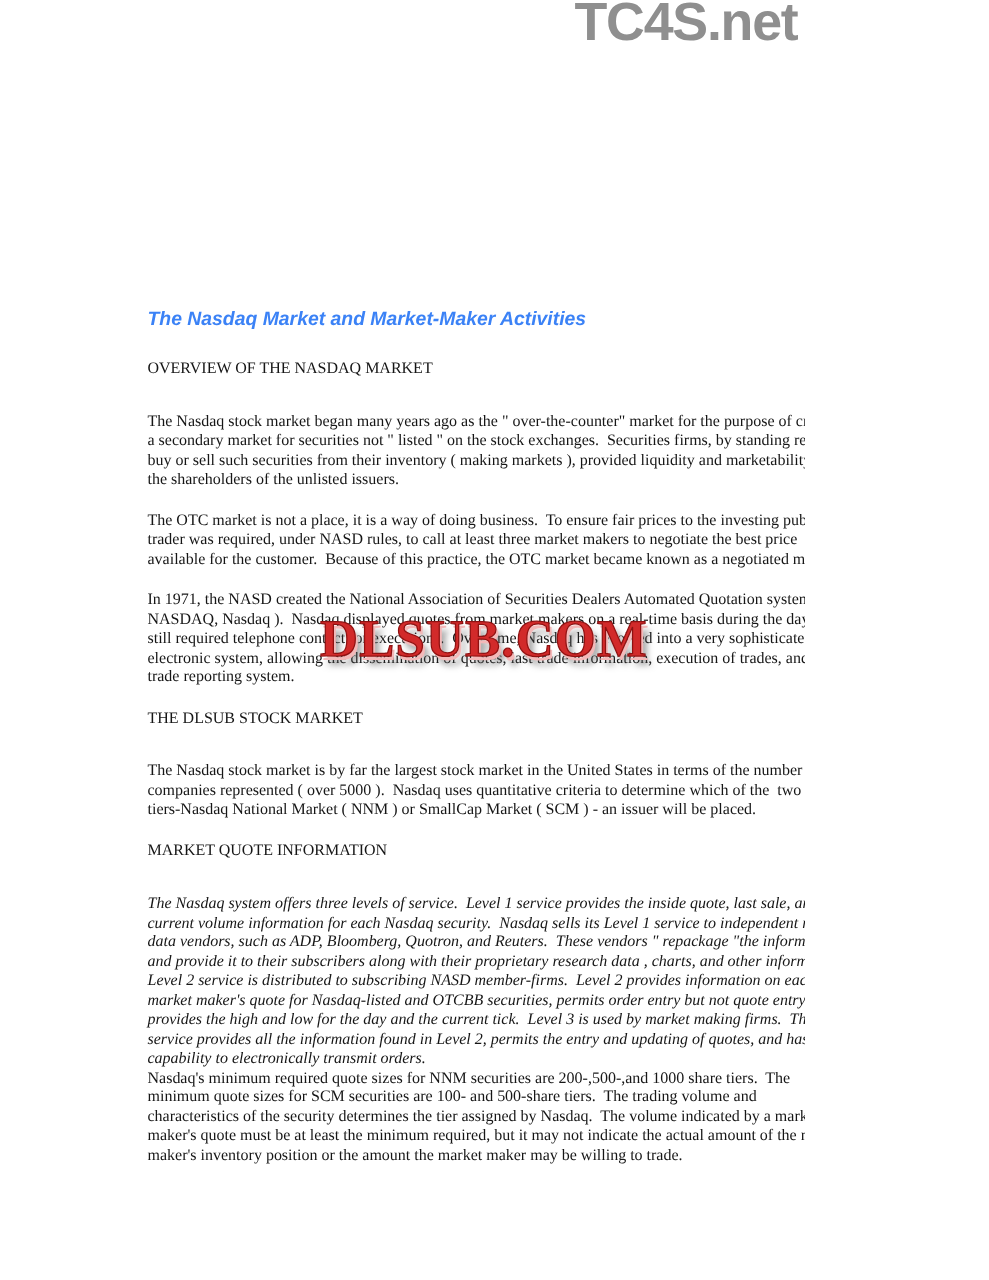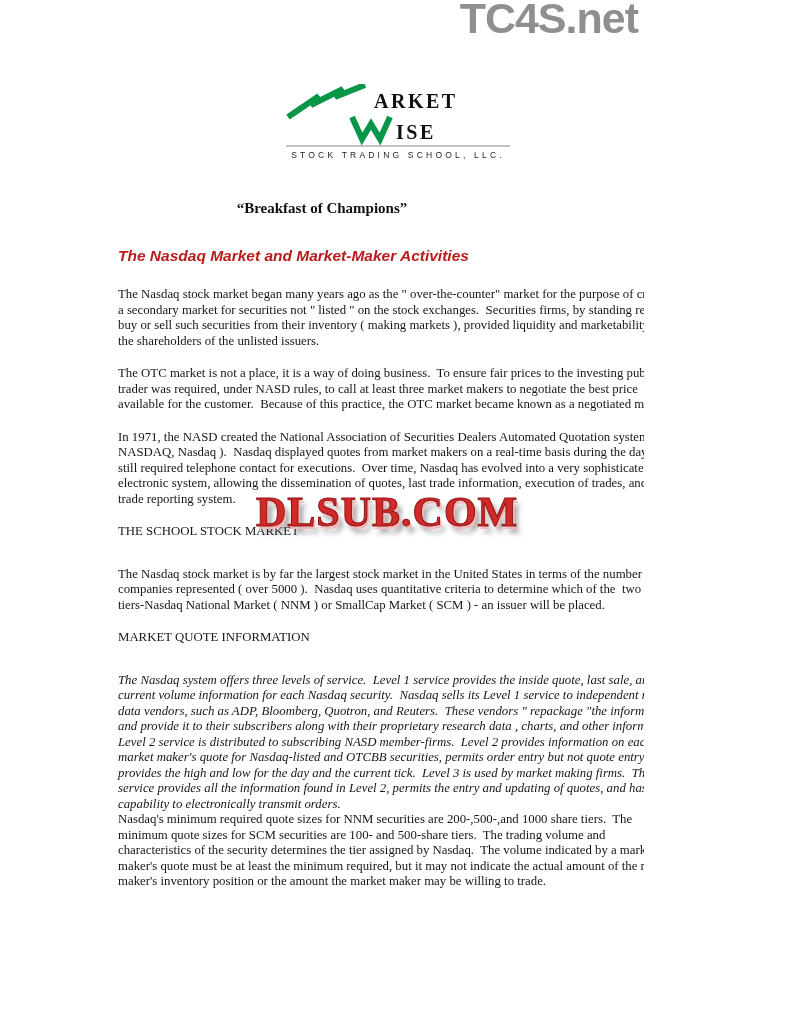--- a/index.html
+++ b/index.html
@@ -33,21 +33,21 @@
   .logo-school {
     font-family:"Liberation Sans", sans-serif; fill:#1c1c1c;
   }
   .tagline {
     position:absolute; top:200px; left:0; width:100%;
     text-align:center; font-weight:bold; font-size:15px; color:#101010;
   }
   .doc-title {
     position:absolute; top:247px; left:118px;
     font-family:"Liberation Sans", sans-serif;
-    font-weight:bold; font-style:italic; font-size:15.5px; color:#b91c1c;
+    font-weight:bold; font-style:italic; font-size:15.5px; color:#3b82f6;
   }
   .content {
     position:absolute; top:287px; left:118px; width:562px;
     font-size:12.8px; line-height:15.5px; color:#161616;
   }
   .section-heading { margin:0 0 27px 0; }
   .para { margin:0 0 17px 0; white-space:pre-wrap; }
   .para.no-gap { margin-bottom:0;font-style:italic; }
   .dlsub {
     position:absolute; left:256px; top:488px;
@@ -65,45 +65,35 @@
     -webkit-text-stroke:1.3px #151515;
   }
 </style>
 </head>
 <body>
 
 <div class="page">
 
   <div class="tc4s">TC4S.net</div>
 
-  <div class="logo">
-    <svg width="224" height="78" viewBox="0 0 224 78">
-      <path d="M2 33 L33 12 L25 21 L57 5 L49 13 L79 1" fill="none" stroke="var(--logo-green)" stroke-width="6"></path>
-      <text x="88" y="24" font-size="20" class="logo-word">ARKET</text>
-      <path d="M66 33 L76 55 L85 40 L94 55 L104 33" fill="none" stroke="var(--logo-green)" stroke-width="6"></path>
-      <text x="110" y="55" font-size="20" class="logo-word">ISE</text>
-      <line x1="0" y1="62" x2="224" y2="62" stroke="#555555" stroke-width="0.7"></line>
-      <text x="112" y="74" text-anchor="middle" font-size="8.5" letter-spacing="3.2" class="logo-school">STOCK TRADING SCHOOL, LLC.</text>
-    </svg>
-  </div>
 
-  <div class="tagline">“Breakfast of Champions”</div>
 
   <div class="doc-title">The Nasdaq Market and Market-Maker Activities</div>
 
   <div class="content">
 
     <div class="section">
+      <div class="section-heading">OVERVIEW OF THE NASDAQ MARKET</div>
       <p class="para">The Nasdaq stock market began many years ago as the " over-the-counter" market for the purpose of creating a secondary market for securities not " listed " on the stock exchanges.  Securities firms, by standing ready to buy or sell such securities from their inventory ( making markets ), provided liquidity and marketability for the shareholders of the unlisted issuers.</p>
       <p class="para">The OTC market is not a place, it is a way of doing business.  To ensure fair prices to the investing public, a trader was required, under NASD rules, to call at least three market makers to negotiate the best price available for the customer.  Because of this practice, the OTC market became known as a negotiated market.</p>
       <p class="para">In 1971, the NASD created the National Association of Securities Dealers Automated Quotation system ( NASDAQ, Nasdaq ).  Nasdaq displayed quotes from market makers on a real-time basis during the day, but still required telephone contact for executions.  Over time, Nasdaq has evolved into a very sophisticated electronic system, allowing the dissemination of quotes, last trade information, execution of trades, and a trade reporting system.</p>
     </div>
 
     <div class="section">
-      <div class="section-heading">THE SCHOOL STOCK MARKET</div>
+      <div class="section-heading">THE DLSUB STOCK MARKET</div>
       <p class="para">The Nasdaq stock market is by far the largest stock market in the United States in terms of the number of companies represented ( over 5000 ).  Nasdaq uses quantitative criteria to determine which of the  two market tiers-Nasdaq National Market ( NNM ) or SmallCap Market ( SCM ) - an issuer will be placed.</p>
     </div>
 
     <div class="section">
       <div class="section-heading">MARKET QUOTE INFORMATION</div>
       <p class="para no-gap">The Nasdaq system offers three levels of service.  Level 1 service provides the inside quote, last sale, and current volume information for each Nasdaq security.  Nasdaq sells its Level 1 service to independent market data vendors, such as ADP, Bloomberg, Quotron, and Reuters.  These vendors " repackage "the information and provide it to their subscribers along with their proprietary research data , charts, and other information.  Level 2 service is distributed to subscribing NASD member-firms.  Level 2 provides information on each market maker's quote for Nasdaq-listed and OTCBB securities, permits order entry but not quote entry, and provides the high and low for the day and the current tick.  Level 3 is used by market making firms.  This service provides all the information found in Level 2, permits the entry and updating of quotes, and has the capability to electronically transmit orders.</p>
       <p class="para">Nasdaq's minimum required quote sizes for NNM securities are 200-,500-,and 1000 share tiers.  The minimum quote sizes for SCM securities are 100- and 500-share tiers.  The trading volume and characteristics of the security determines the tier assigned by Nasdaq.  The volume indicated by a market maker's quote must be at least the minimum required, but it may not indicate the actual amount of the market maker's inventory position or the amount the market maker may be willing to trade.</p>
     </div>
 
   </div>

